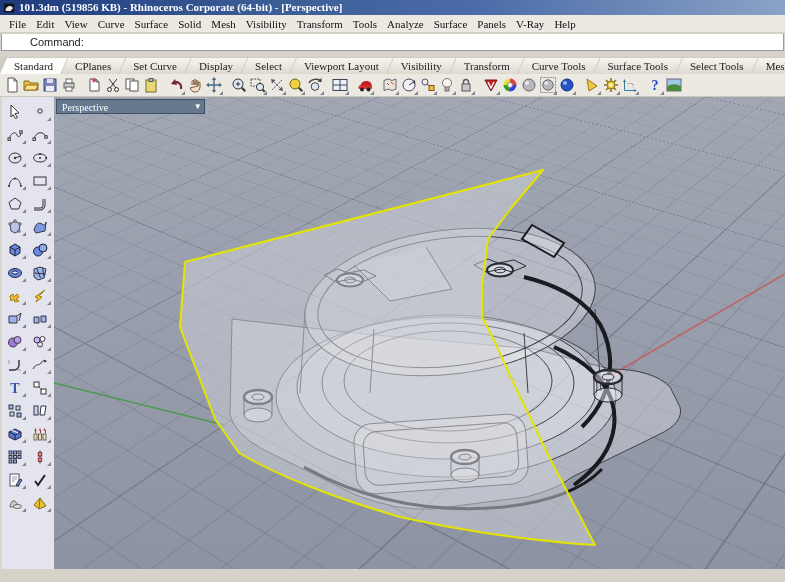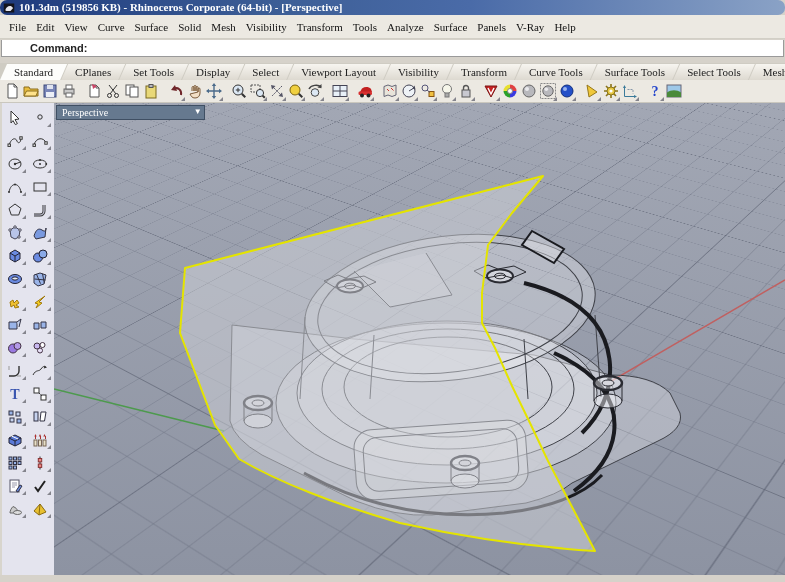--- a/index.html
+++ b/index.html
@@ -1,32 +1,32 @@
 <!DOCTYPE html>
 <html><head>
 <meta charset="utf-8">
 <style>
   * { margin:0; padding:0; box-sizing:border-box; }
   html,body { width:785px; height:582px; overflow:hidden; }
   body { font-family:"Liberation Sans", sans-serif; background:#d6d2ca; position:relative; }
 
   
   .titlebar { height:15px; background:linear-gradient(90deg,#1e3a7d 0%, #3c5e96 35%, #4a6ba8 60%, #8aa2c6 100%);
-    display:flex; align-items:center; padding:0 3px;border-radius:7px; }
+    display:flex; align-items:center; padding:0 3px; }
   .titlebar .appicon { width:12px; height:12px; margin-right:4px; flex:none; }
   .titlebar .title { color:#fff; font-family:"Liberation Serif", serif; font-weight:bold; font-size:11px; line-height:15px; white-space:nowrap; }
 
   
-  .menubar { height:24px; background:#ece9e2; display:flex; align-items:center; padding-left:4px; border-bottom:1px solid #d2cfc6; }
+  .menubar { height:18px; background:#ece9e2; display:flex; align-items:center; padding-left:4px; border-bottom:1px solid #d2cfc6; }
   .menu-item { font-family:"Liberation Serif", serif; font-size:11px; color:#111; padding:0 5px; line-height:14px; cursor:default; }
 
   
   .cmdwrap { background:#d6d2ca; padding:1px 1px 0 1px; }
   .cmdline { background:#fff; border:1px solid #9a9a9a; font-size:11px; color:#222; padding:2px 4px; height:17px; line-height:12px; }
-  .cmdline.prompt { border-top:none; font-weight:bold;padding-left:28px; }
+  .cmdline.prompt { border-top:none; font-weight:normal;padding-left:28px; }
   .cmdgap { height:6px; background:#d6d2ca; }
 
   
   .tabbar { height:17px; background:#cfccc3; display:flex; align-items:flex-end; }
   .tab { font-family:"Liberation Serif", serif; font-size:11px; color:#222; background:linear-gradient(#f7f5f0,#ddd9d0);
     padding:2px 14px 2px 14px; margin-right:-6px; height:16px; line-height:12px; white-space:nowrap;
     clip-path:polygon(7px 0, 100% 0, calc(100% - 7px) 100%, 0 100%); filter:drop-shadow(0 0 0.6px #8a877e); }
   .tab.active { background:#fdfdfb; z-index:5; position:relative; }
 
   
@@ -47,21 +47,21 @@
   .grid-wrap { position:absolute; inset:0; overflow:hidden; }
   .grid-plane { position:absolute; width:2800px; height:2400px; left:50%; top:34%;
     background:
       repeating-linear-gradient(0deg, rgba(90,96,112,0.50) 0 1px, transparent 1px 180px),
       repeating-linear-gradient(90deg, rgba(90,96,112,0.50) 0 1px, transparent 1px 180px),
       repeating-linear-gradient(0deg, rgba(112,118,134,0.45) 0 1px, transparent 1px 36px),
       repeating-linear-gradient(90deg, rgba(112,118,134,0.45) 0 1px, transparent 1px 36px);
     transform:translate(-50%,-50%) perspective(1050px) rotateX(61deg) rotateZ(37deg); }
   .vp-svg { position:absolute; left:0; top:0; }
 
-  .vp-label { position:absolute; left:2px; top:2px; display:flex; align-items:flex-end; height:15px;
+  .vp-label { position:absolute; left:2px; top:2px; display:flex; align-items:center; height:15px;
     background:#66798f; border:1px solid #3f4f63; color:#fff; font-family:"Liberation Serif", serif; font-size:10px; z-index:10;gap:38px; }
   .vp-label .txt { padding:1px 6px 0 5px; line-height:13px; }
   .vp-label .sep { width:1px; background:#8fa0b2; }
   .vp-label .arrow { width:13px; text-align:center; font-size:8px; line-height:14px; color:#fff; }
 </style>
 </head>
 <body>
 
 <div class="titlebar">
   <svg class="appicon" viewBox="0 0 16 16">
@@ -90,21 +90,21 @@
   </div>
 
 <div class="cmdwrap">
   <div class="cmdline prompt">Command:</div>
 </div>
 <div class="cmdgap"></div>
 
 <div class="tabbar" id="tabbar">
     <div class="tab active">Standard</div>
     <div class="tab">CPlanes</div>
-    <div class="tab">Set Tools</div>
+    <div class="tab">Set Curve</div>
     <div class="tab">Display</div>
     <div class="tab">Select</div>
     <div class="tab">Viewport Layout</div>
     <div class="tab">Visibility</div>
     <div class="tab">Transform</div>
     <div class="tab">Curve Tools</div>
     <div class="tab">Surface Tools</div>
     <div class="tab">Select Tools</div>
     <div class="tab">Mesh Tools</div>
   </div>

